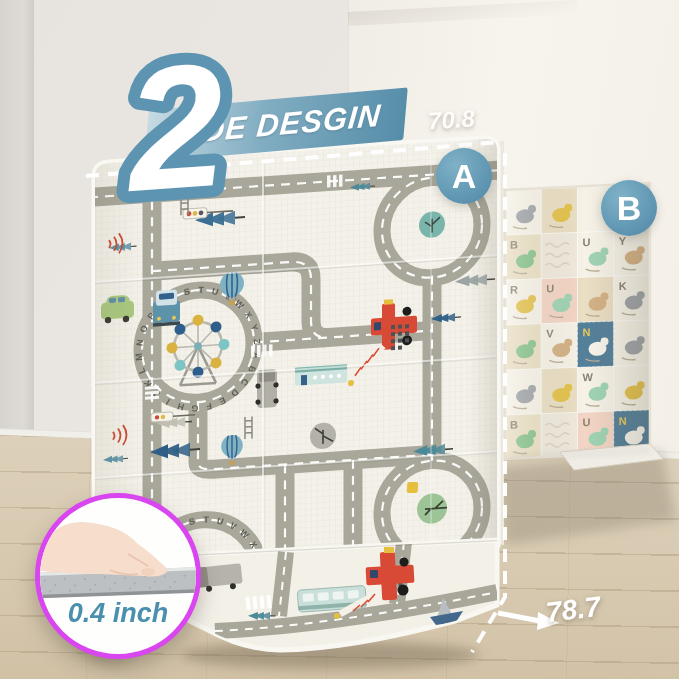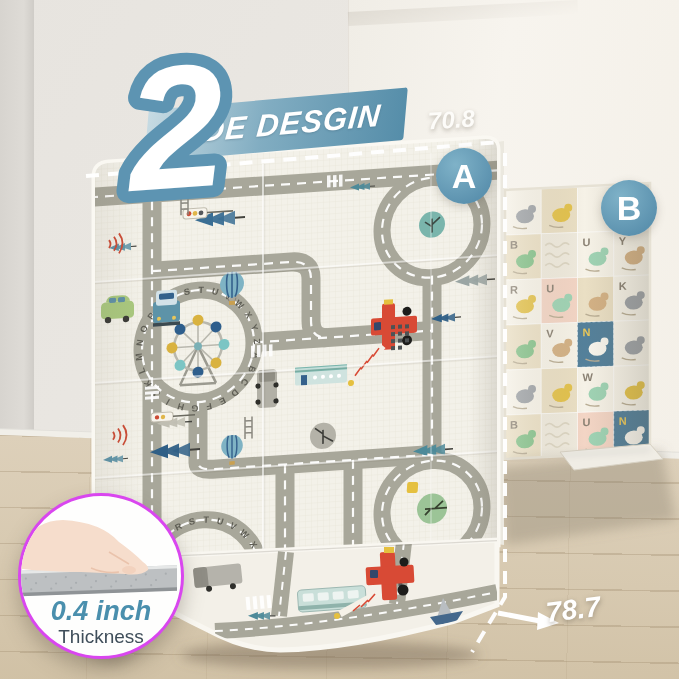--- a/index.html
+++ b/index.html
@@ -39,22 +39,22 @@
          text-shadow:0 2px 4px rgba(120,110,95,.45);}
   .dim-d{left:546px;top:594px;font-size:28px;transform:rotate(-7deg);color:#fff;
          text-shadow:0 2px 5px rgba(110,100,85,.55);}
   .badge{position:absolute;width:56px;height:56px;border-radius:50%;
          background:radial-gradient(circle at 35% 30%,#7fb2c8,#5b91ae 75%);
          color:#fff;font-weight:bold;font-size:34px;display:flex;align-items:center;justify-content:center;
          box-shadow:0 3px 8px rgba(90,85,70,.25);}
   .badge-a{left:436px;top:148px;}
   .badge-b{left:601px;top:180px;}
   
-  .thick{position:absolute;left:18px;top:493px;width:166px;height:166px;border-radius:50%;
-         background:#fefefd;border:3px solid #d946ef;box-sizing:border-box;overflow:hidden;
+  .thick{position:absolute;left:35px;top:493px;width:166px;height:166px;border-radius:50%;
+         background:#fefefd;border:5px solid #d946ef;box-sizing:border-box;overflow:hidden;
          box-shadow:0 10px 20px rgba(90,80,65,.35);}
   .thick svg{position:absolute;left:0;top:0;}
   .t-value{position:absolute;left:0;right:0;top:100px;text-align:center;
            font-size:27px;font-weight:bold;font-style:italic;color:#4a8fad;}
   .t-label{position:absolute;left:0;right:0;top:130px;text-align:center;
            font-size:19px;font-weight:500;color:#3f4e5a;}
 </style>
 </head>
 <body>
 
@@ -619,15 +619,14 @@
       </g>
 
       <g>
         <path d="M-6,60 Q10,24 42,24 Q80,26 98,46 Q112,56 122,66 Q128,70 127,74 Q120,80 104,78 L60,76 Q20,76 -6,72 Z" fill="#f6ddcc"></path>
         <path d="M96,62 q12,2 18,8 q4,4 -2,6 q-8,2 -16,-2" fill="#f6ddcc"></path>
         <path d="M70,72 q14,6 28,4 M88,56 q10,6 20,12" stroke="#eac3ac" stroke-width="1.5" fill="none"></path>
         <ellipse cx="108" cy="74" rx="7" ry="4" fill="#f2d2be"></ellipse>
       </g>
     </svg>
     <div class="t-value">0.4 inch</div>
-    <div class="t-label">Thickness</div>
   </div>
 </div>
 
 </body></html>

